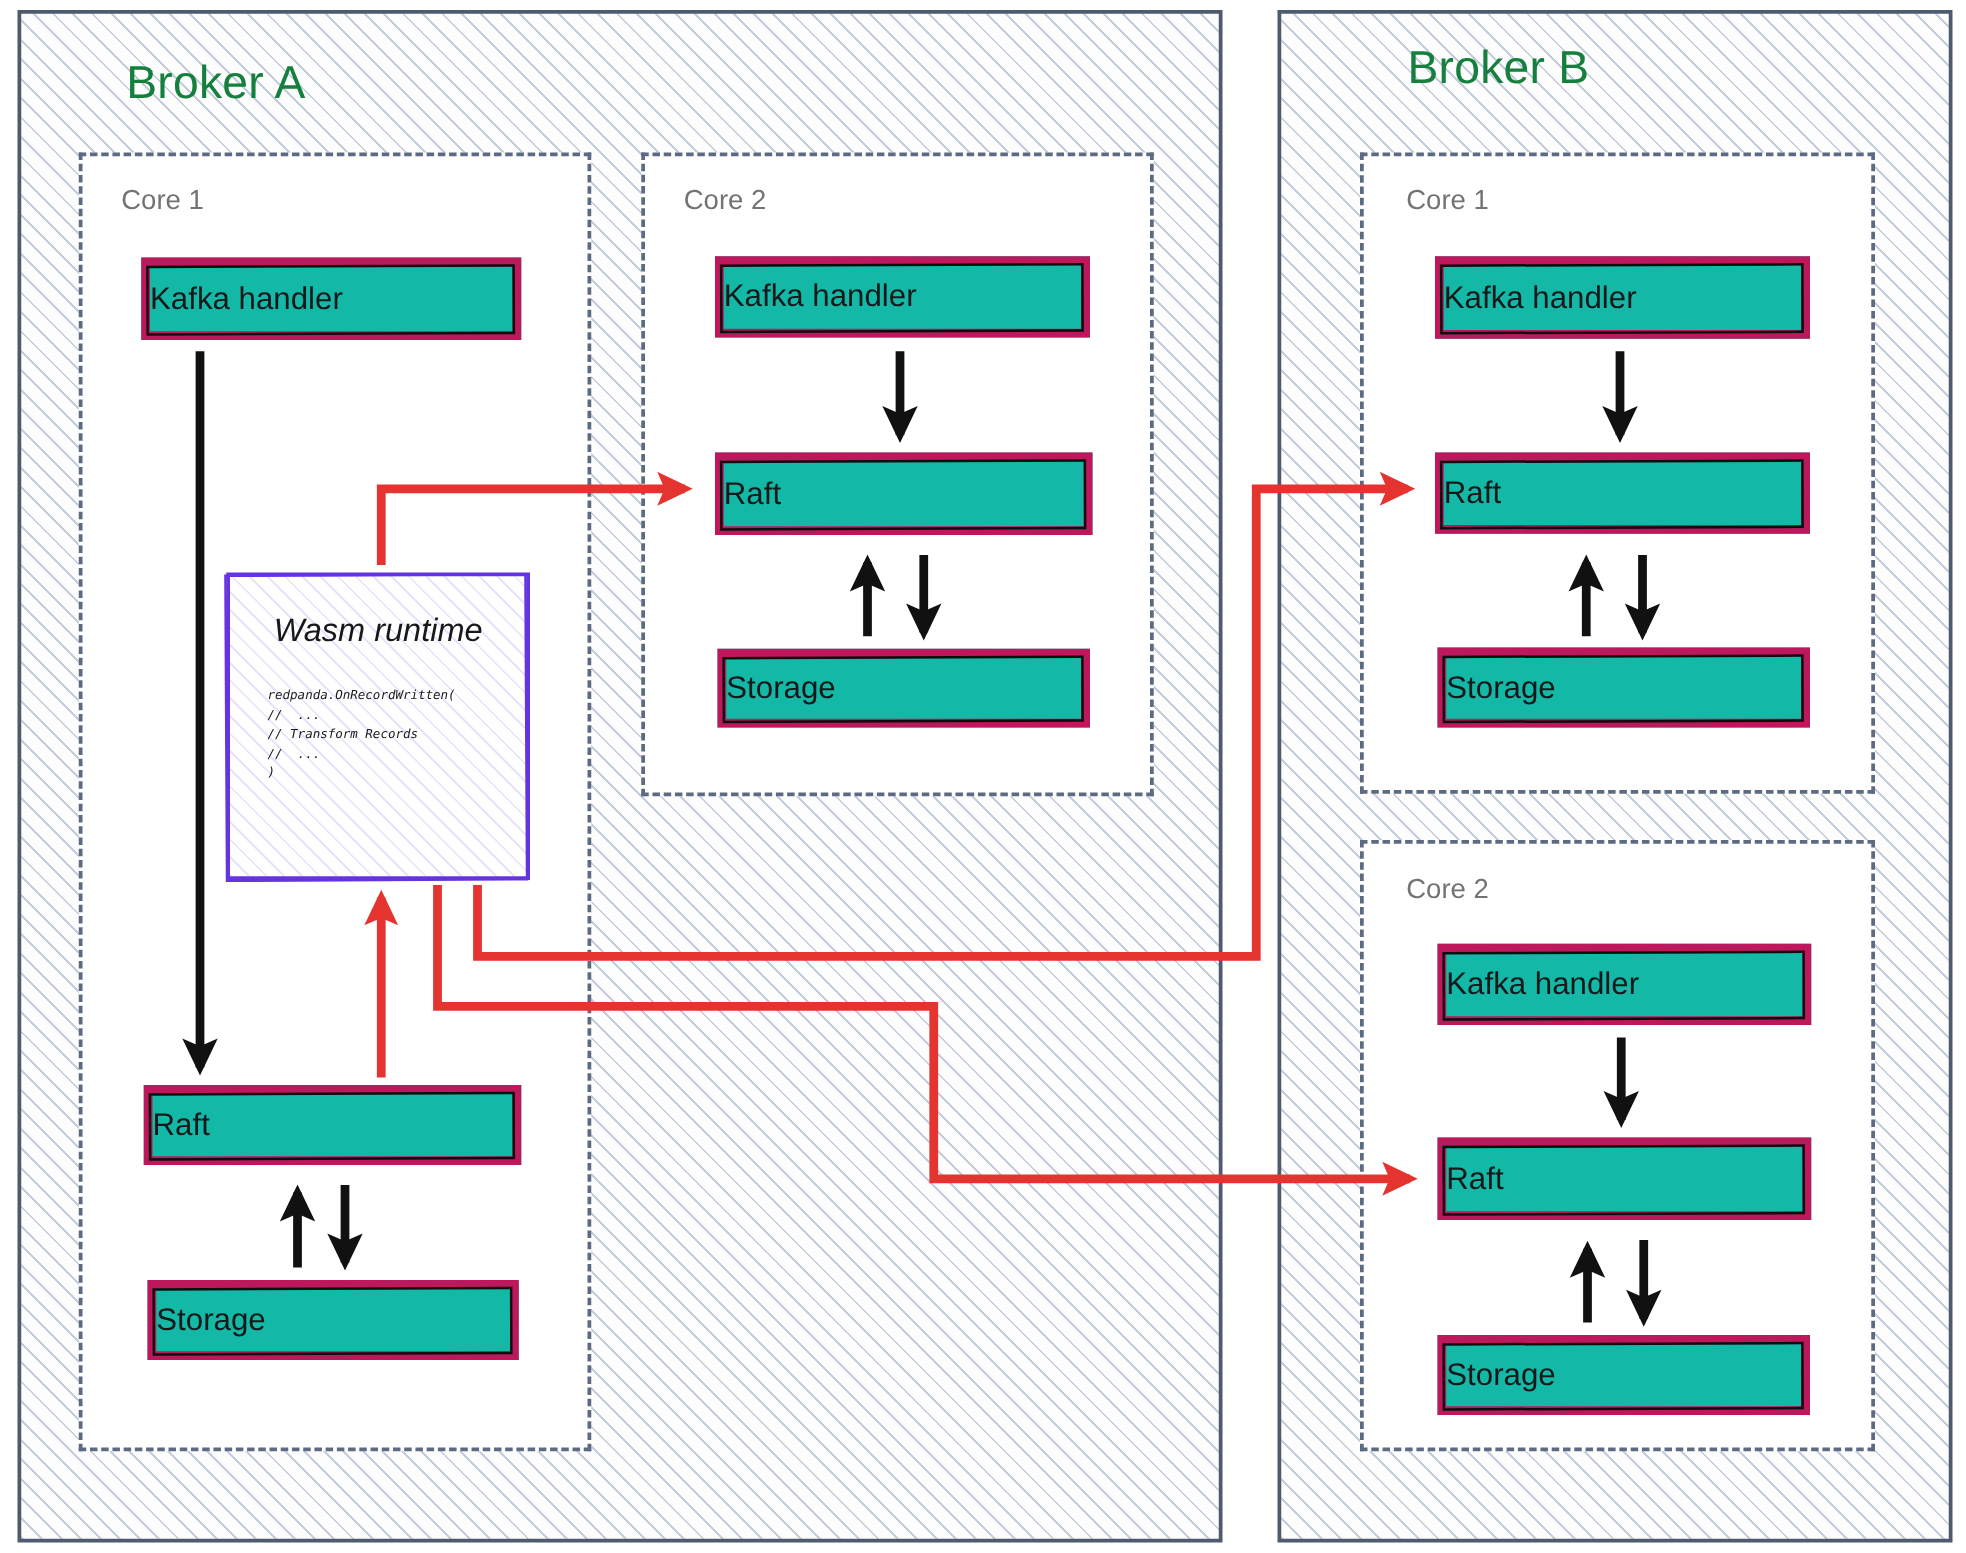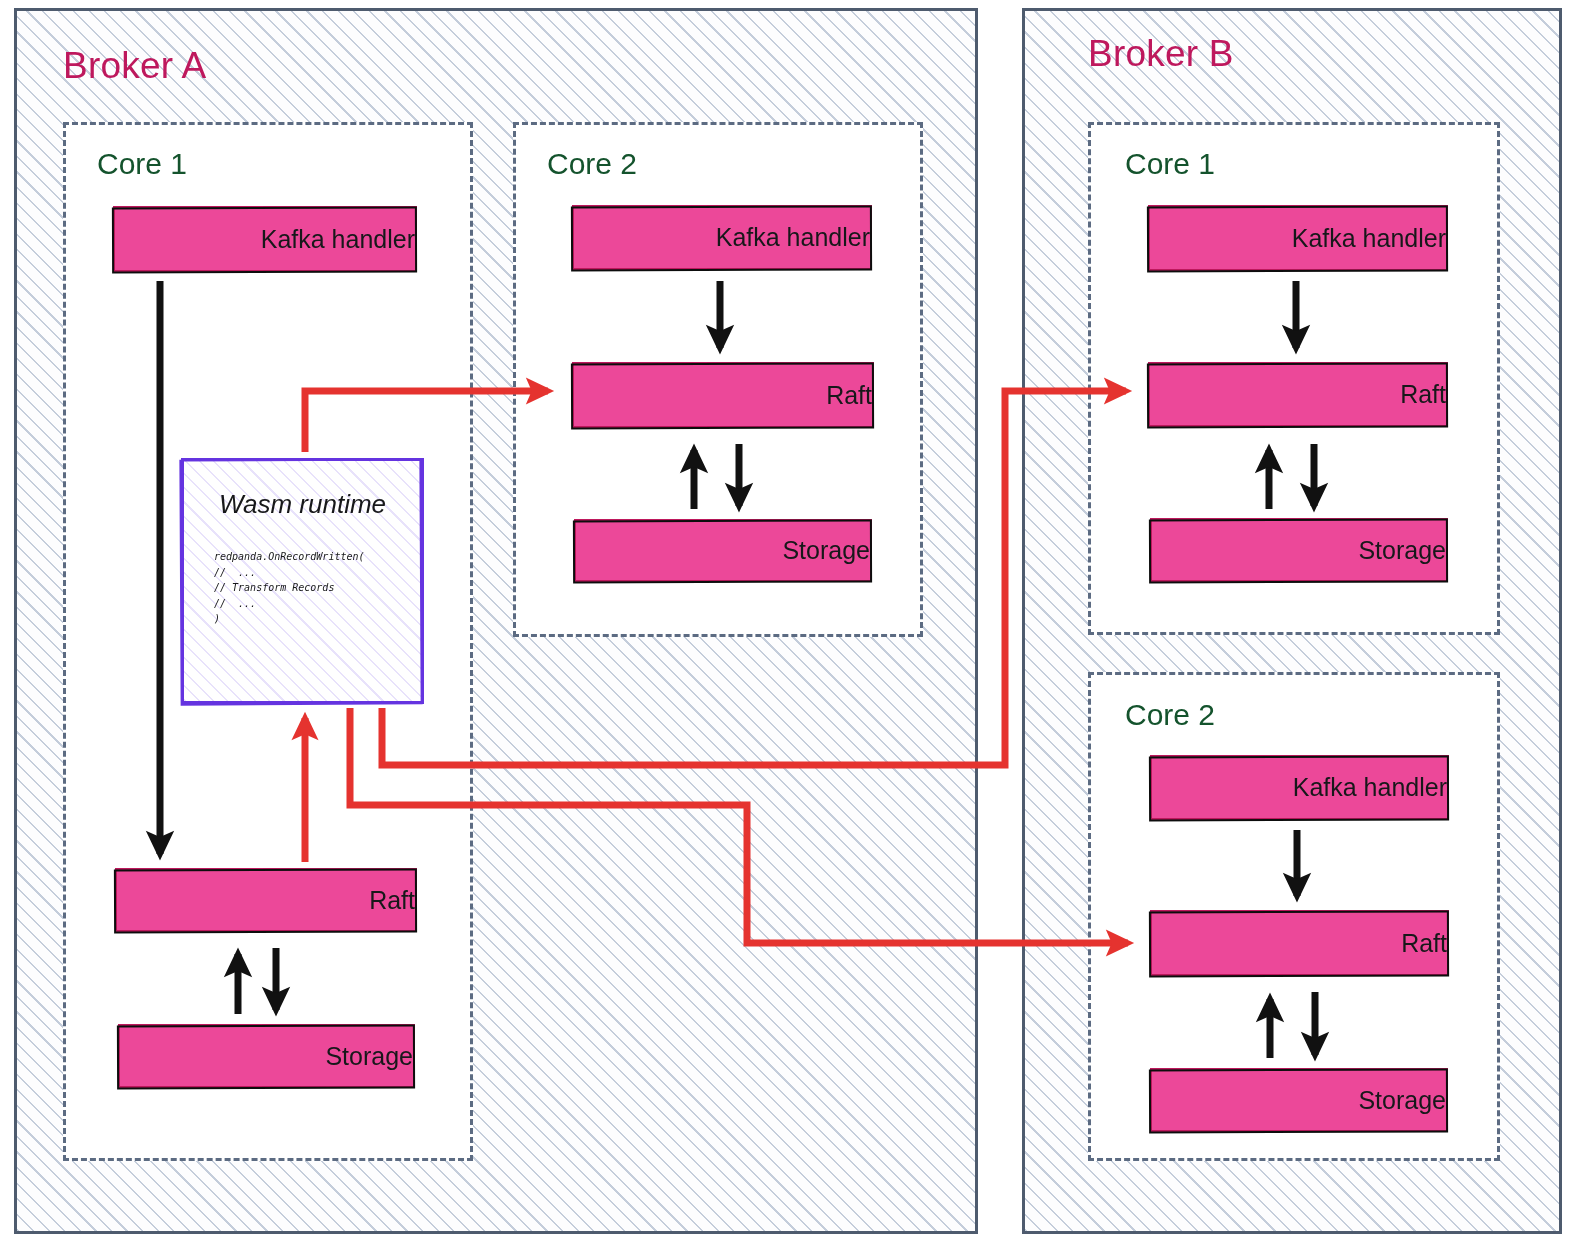--- a/index.html
+++ b/index.html
@@ -28,48 +28,49 @@
     background-image: repeating-linear-gradient(
        45deg,
        rgba(150,166,190,0.55) 0px,
        rgba(150,166,190,0.55) 1.6px,
        rgba(255,255,255,0) 1.6px,
        rgba(255,255,255,0) 11px);
   }
   .broker-title {
     position: absolute;
     font-size: 37px;
-    color: #be185d;
+    color: #15803d;
     letter-spacing: 0.2px;
     white-space: nowrap;
+    margin-left: 38px;
   }
 
   
   .core {
     position: absolute;
     box-sizing: border-box;
     border: 3px dashed #5c6b82;
     background: #ffffff;
   }
   .core-title {
     position: absolute;
-    font-size: 30px;
-    color: #14532d;
+    font-size: 22px;
+    color: #737373;
     white-space: nowrap;
   }
 
   
   .node {
     position: absolute;
     box-sizing: border-box;
-    background: #ec4899;
-    border: 2px solid #be185d;
+    background: #14b8a6;
+    border: 7px solid #be185d;
     display: flex;
     align-items: center;
-    justify-content: flex-end;
+    justify-content: flex-start;
   }
   .node::before {
     
     content: "";
     position: absolute;
     left: -3px; top: -1px; right: -2px; bottom: -3px;
     border: 2px solid #0d0d0d;
     pointer-events: none;
     transform: rotate(-0.22deg);
   }

